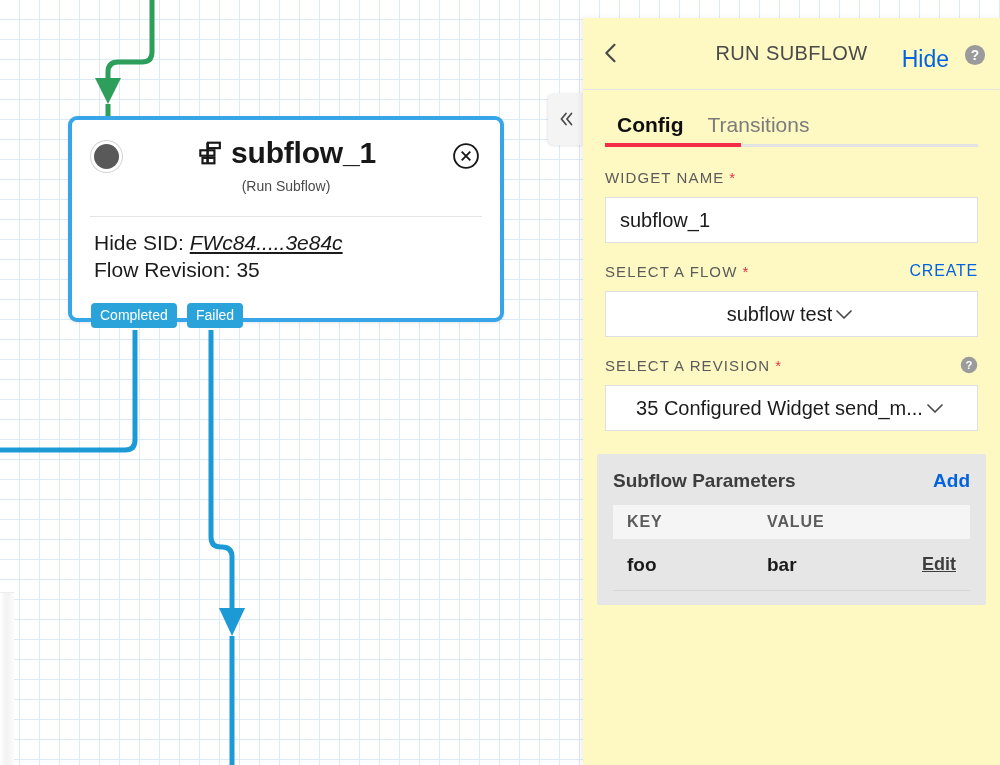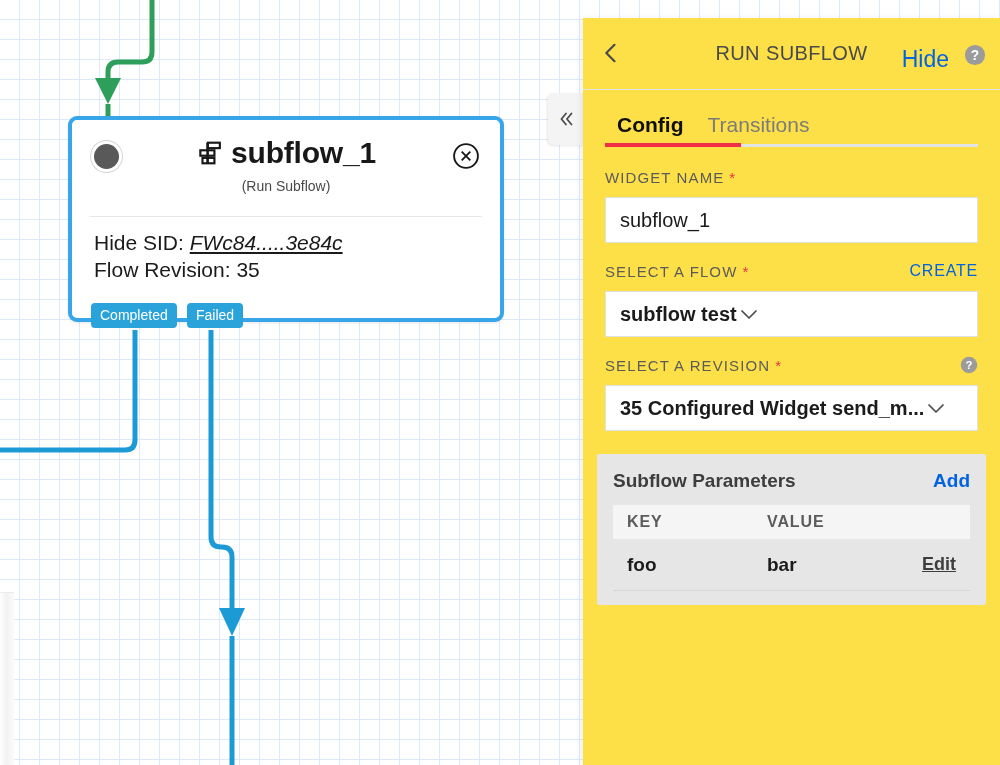--- a/index.html
+++ b/index.html
@@ -78,21 +78,21 @@
   .collapse-tab {
     position:absolute; left:548px; top:93px; width:36px; height:52px;
     background:#f4f4f4; border-radius:6px 0 0 6px;
     box-shadow:-1px 1px 3px rgba(0,0,0,.10);
     display:flex; align-items:center; justify-content:center; cursor:pointer;
   }
 
   
   .panel {
     position:absolute; left:583px; top:18px; width:417px; height:747px;
-    background:#fde047; box-shadow:-2px 0 6px rgba(0,0,0,.07);
+    background:#fef9c3; box-shadow:-2px 0 6px rgba(0,0,0,.07);
     overflow:hidden;
   }
   .panel-head {
     position:relative; height:72px; border-bottom:1px solid #e4e4e4;
     display:flex; align-items:center;
   }
   .back-chev { position:absolute; left:14px; top:21px; width:28px; height:28px; cursor:pointer; }
   .panel-title {
     width:100%; text-align:center; font-size:20px; color:#4a4a4a;
     letter-spacing:.4px; padding:0 86px;
@@ -124,21 +124,21 @@
   }
   .req { color:#E8304A; margin-left:5px; font-size:15px; }
   .lab-row { display:flex; align-items:center; justify-content:space-between; }
   .create-link { font-size:16px; letter-spacing:.8px; color:#0263E0; cursor:pointer; }
   .help-sm { width:18px; height:18px; }
   .fld {
     margin-top:11px; height:46px; background:#ffffff; border:1px solid #e0e0e0;
     display:flex; align-items:center; padding:0 14px;
     font-size:20px; color:#1b1b1b;
   }
-  .fld.sel { justify-content:flex-start; cursor:text;font-weight:bold; }
+  .fld.sel { justify-content:center; cursor:text; }
   .fld .val { overflow:hidden; white-space:nowrap; }
   .gap { height:19px; }
 
   
   .params {
     margin:23px 14px 0; background:#e6e6e6; border-radius:2px; padding:16px 16px 14px;font-weight:bold;
   }
   .params-head {
     display:flex; align-items:center; justify-content:space-between; margin-bottom:13px;
   }

